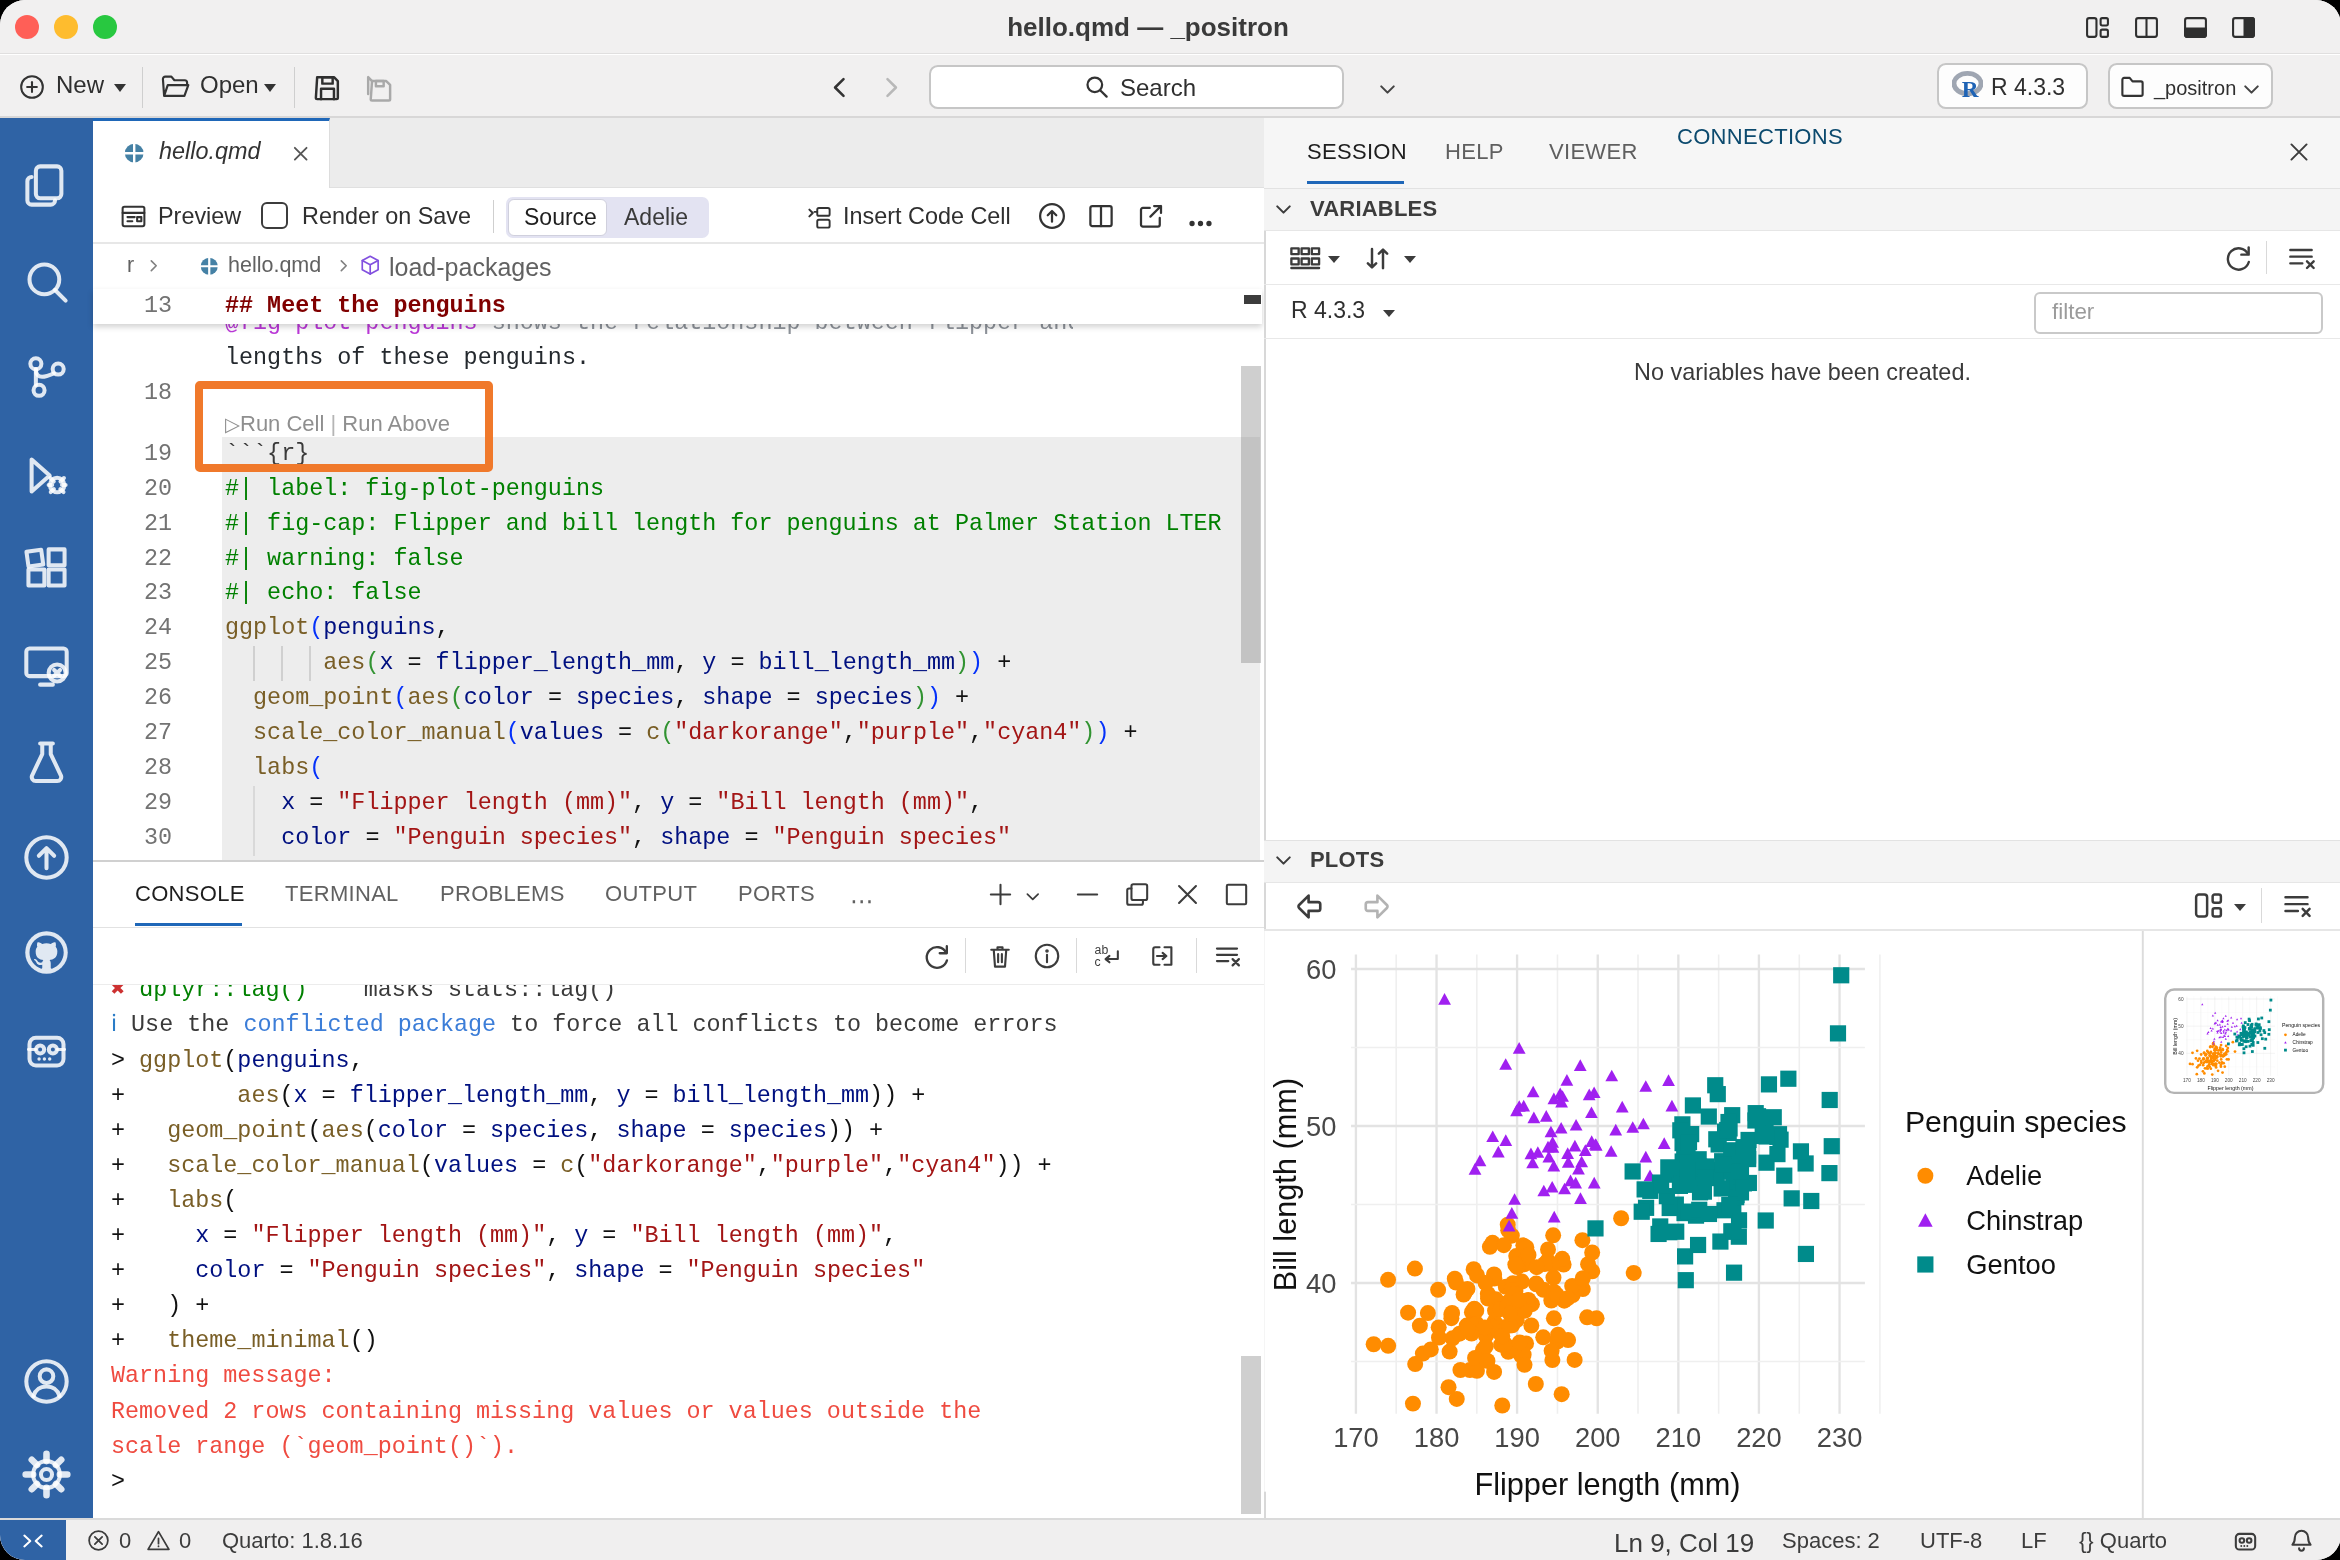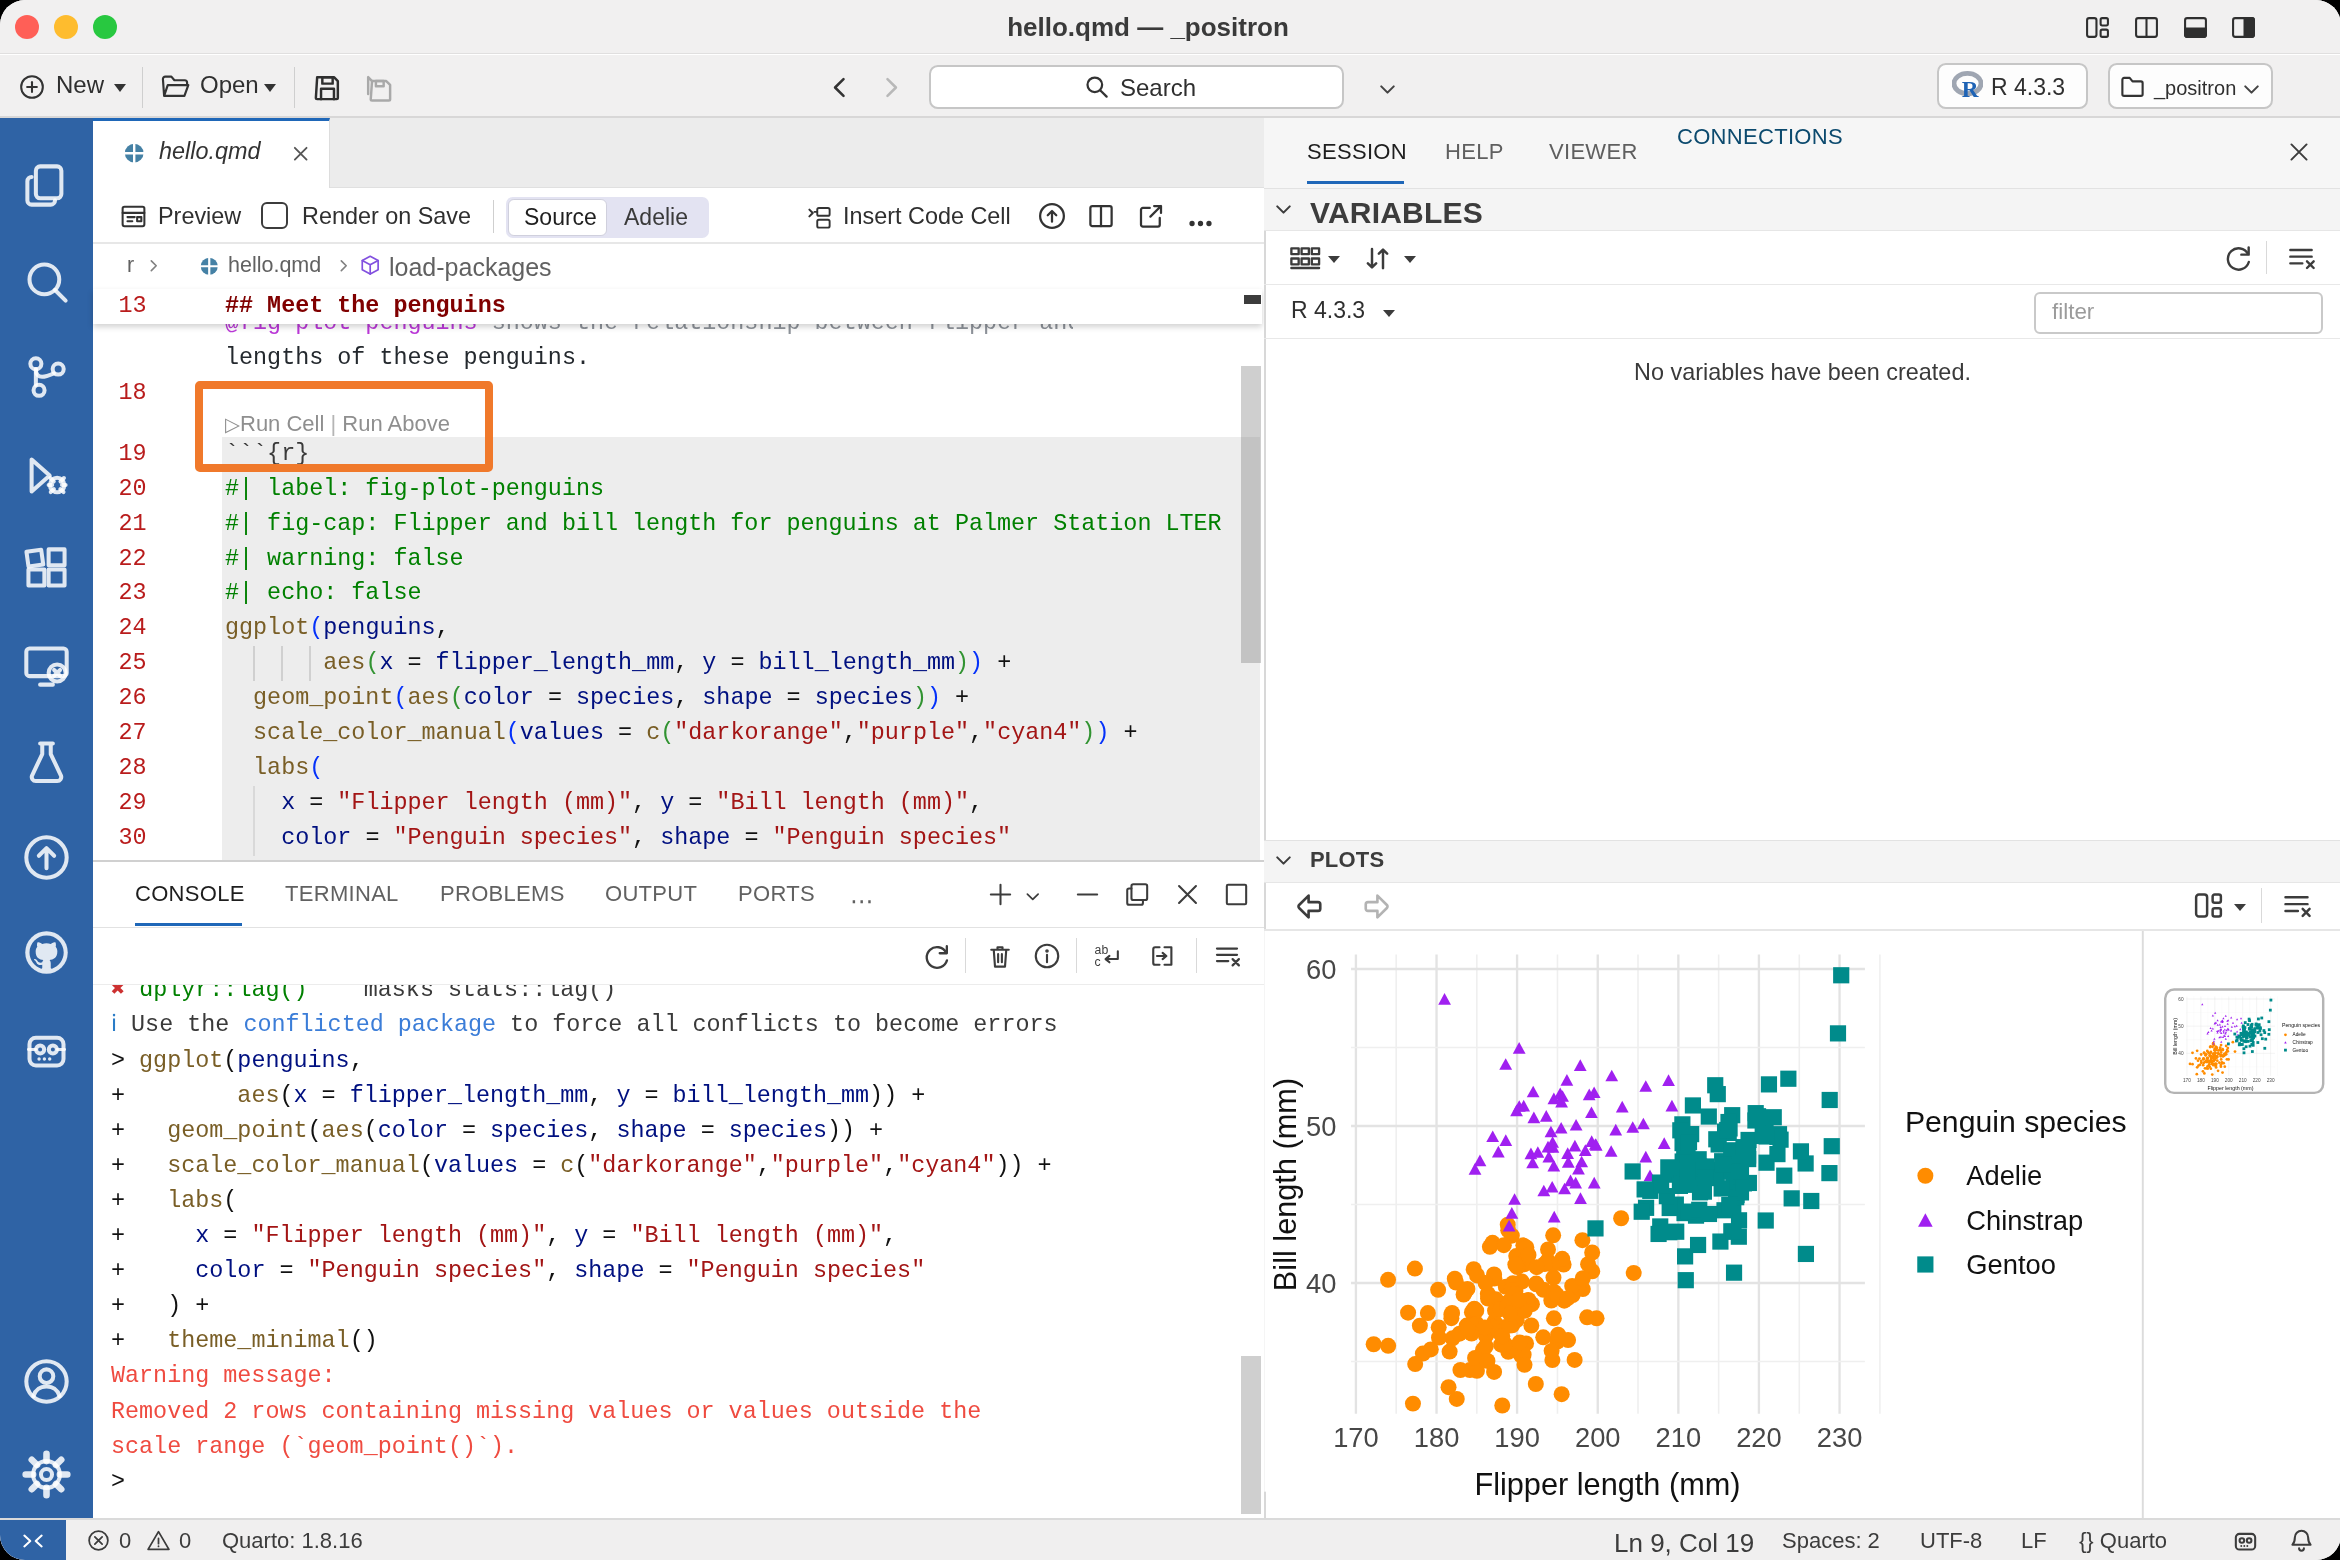--- a/index.html
+++ b/index.html
@@ -9,21 +9,21 @@
 #activity{position:absolute;left:0;top:118px;width:93px;height:1400px;background:#2F63A5}
 #statusbar{position:absolute;left:0;top:1518px;width:2341px;height:42px;background:#f0efef;border-top:2px solid #dadada;font-size:22px;color:#3c3c3c}
 #tabstrip{position:absolute;left:93px;top:118px;width:1171px;height:70px;background:#ececec;border-bottom:1px solid #e0e0e0}
 #edtoolbar{position:absolute;left:93px;top:188px;width:1171px;height:56px;background:#fff;border-bottom:2px solid #e7e7e7}
 #breadcrumbs{position:absolute;left:93px;top:244px;width:1171px;height:45px;background:#fff;font-size:21.5px;color:#616161}
 #codearea{position:absolute;left:93px;top:289px;width:1171px;height:571px;background:#fff;overflow:hidden}
 #consolepanel{position:absolute;left:93px;top:860px;width:1171px;height:658px;background:#fff;border-top:2px solid #d0d0d0}
 #rightpanel{position:absolute;left:1264px;top:118px;width:1077px;height:1400px;background:#fff;border-left:2px solid #d8d8d8}
 .cl,.gn,.co{position:absolute;height:35px;line-height:35px;font-family:"Liberation Mono",monospace;font-size:23.4px;white-space:pre}
 .cl{left:225px}
-.gn{width:79px;left:93px;text-align:center;color:#b91c1c;padding-right:0}
+.gn{width:79px;left:93px;text-align:right;color:#737373;padding-right:0}
 .co{left:111px;height:35px;line-height:35px}
 .tabtxt{font-size:22px;color:#616161;letter-spacing:0.3px}
 </style></head><body>
 <div id="win">
 <div id="titlebar">
 <div class="abs" style="left:14.6px;top:14.6px;width:24.4px;height:24.4px;border-radius:50%;background:#ff5f57"></div>
 <div class="abs" style="left:54px;top:14.6px;width:24.4px;height:24.4px;border-radius:50%;background:#febc2e"></div>
 <div class="abs" style="left:93px;top:14.6px;width:24.4px;height:24.4px;border-radius:50%;background:#28c840"></div>
 <div class="abs" style="left:0;top:11.7px;width:2296px;text-align:center;font-size:26px;font-weight:700;color:#3a3a3a">hello.qmd — _positron</div>
 <div class="abs" style="left:2085px;top:14.6px"><svg width="25" height="25" viewBox="0 0 24 24" fill="none" stroke="#2f2f2f" stroke-width="2.00" stroke-linecap="round" stroke-linejoin="round">
@@ -359,21 +359,21 @@
 <div class="abs tabtxt" style="left:1549px;top:139px;color:#5f5f5f">VIEWER</div>
 <div class="abs tabtxt" style="left:1677px;top:124px;color:#0c4a6e">CONNECTIONS</div>
 <div class="abs" style="left:1307px;top:181px;width:97px;height:2.9px;background:#1f67b8"></div>
 <div class="abs" style="left:2286px;top:139px"><svg width="26" height="26" viewBox="0 0 24 24" fill="none" stroke="#3c3c3c" stroke-width="1.80" stroke-linecap="round" stroke-linejoin="round">
         <path d="M5 5 L19 19 M19 5 L5 19"></path>
       </svg></div>
 <div class="abs" style="left:1264px;top:188px;width:1077px;height:43px;background:#f4f4f4;border-top:1px solid #e2e2e2;border-bottom:1px solid #e6e6e6"></div>
 <div class="abs" style="left:1271px;top:197px"><svg width="25" height="25" viewBox="0 0 24 24" fill="none" stroke="#3c3c3c" stroke-width="2.00" stroke-linecap="round" stroke-linejoin="round">
         <path d="M6 9 L12 15 L18 9"></path>
       </svg></div>
-<div class="abs" style="left:1310px;top:196px;font-size:30px;font-weight:bold;color:#3c3c3c;letter-spacing:0.2px">VARIABLES</div>
+<div class="abs" style="left:1310px;top:196px;font-size:22px;font-weight:bold;color:#3c3c3c;letter-spacing:0.2px">VARIABLES</div>
 <div class="abs" style="left:1287px;top:241px"><svg width="35" height="35" viewBox="0 0 24 24" fill="none" stroke="#3c3c3c" stroke-width="1.60" stroke-linecap="round" stroke-linejoin="round">
         <rect x="3" y="5" width="5" height="4"></rect>
         <rect x="10" y="5" width="5" height="4"></rect>
         <rect x="17" y="5" width="5" height="4"></rect>
         <rect x="3" y="12" width="5" height="4"></rect>
         <rect x="10" y="12" width="5" height="4"></rect>
         <rect x="17" y="12" width="5" height="4"></rect>
         <line x1="3" y1="18.5" x2="22" y2="18.5"></line>
       </svg></div>
 <div class="abs" style="left:1328px;top:256px;width:0;height:0;border-left:6.3px solid transparent;border-right:6.3px solid transparent;border-top:7.8px solid #3c3c3c"></div>

